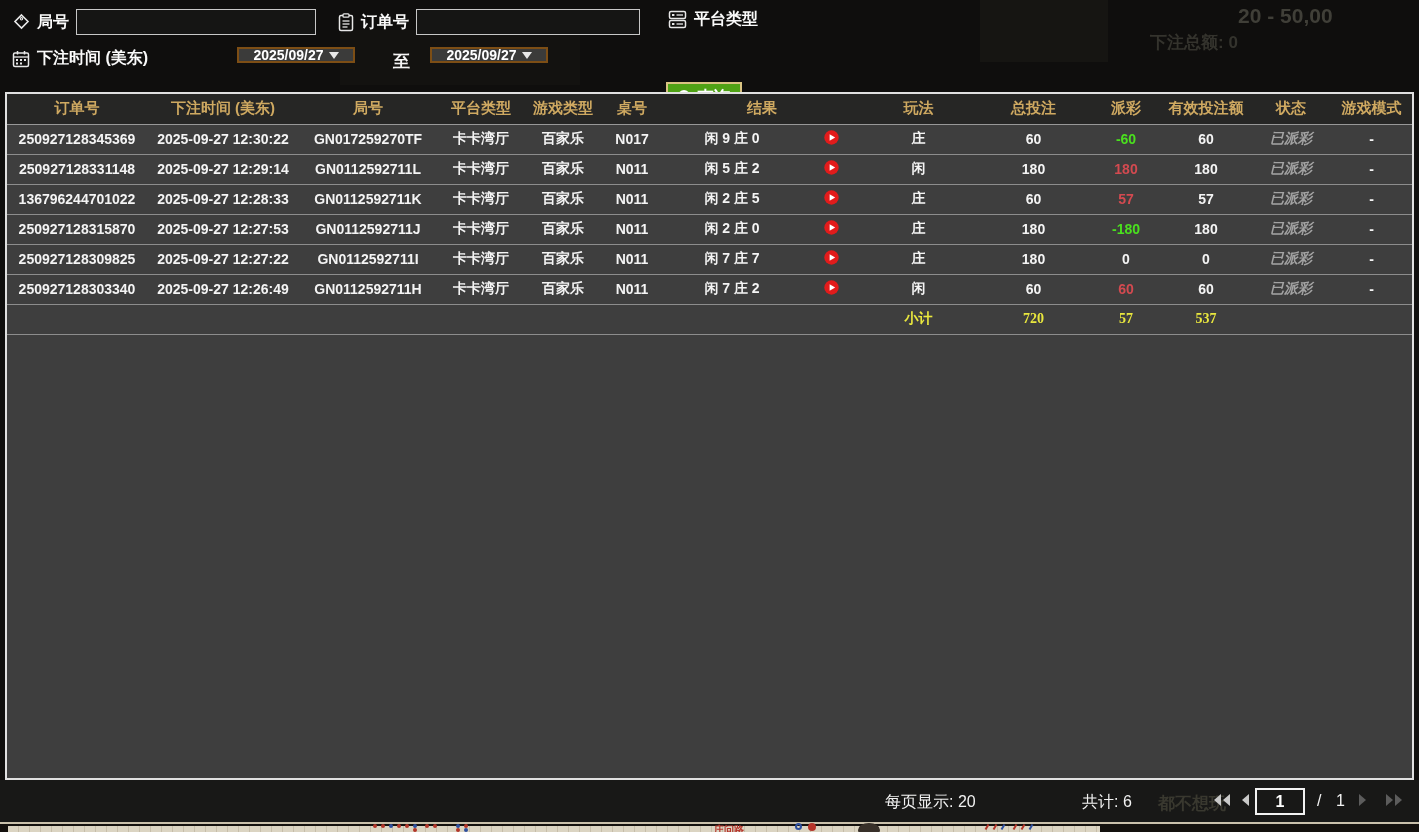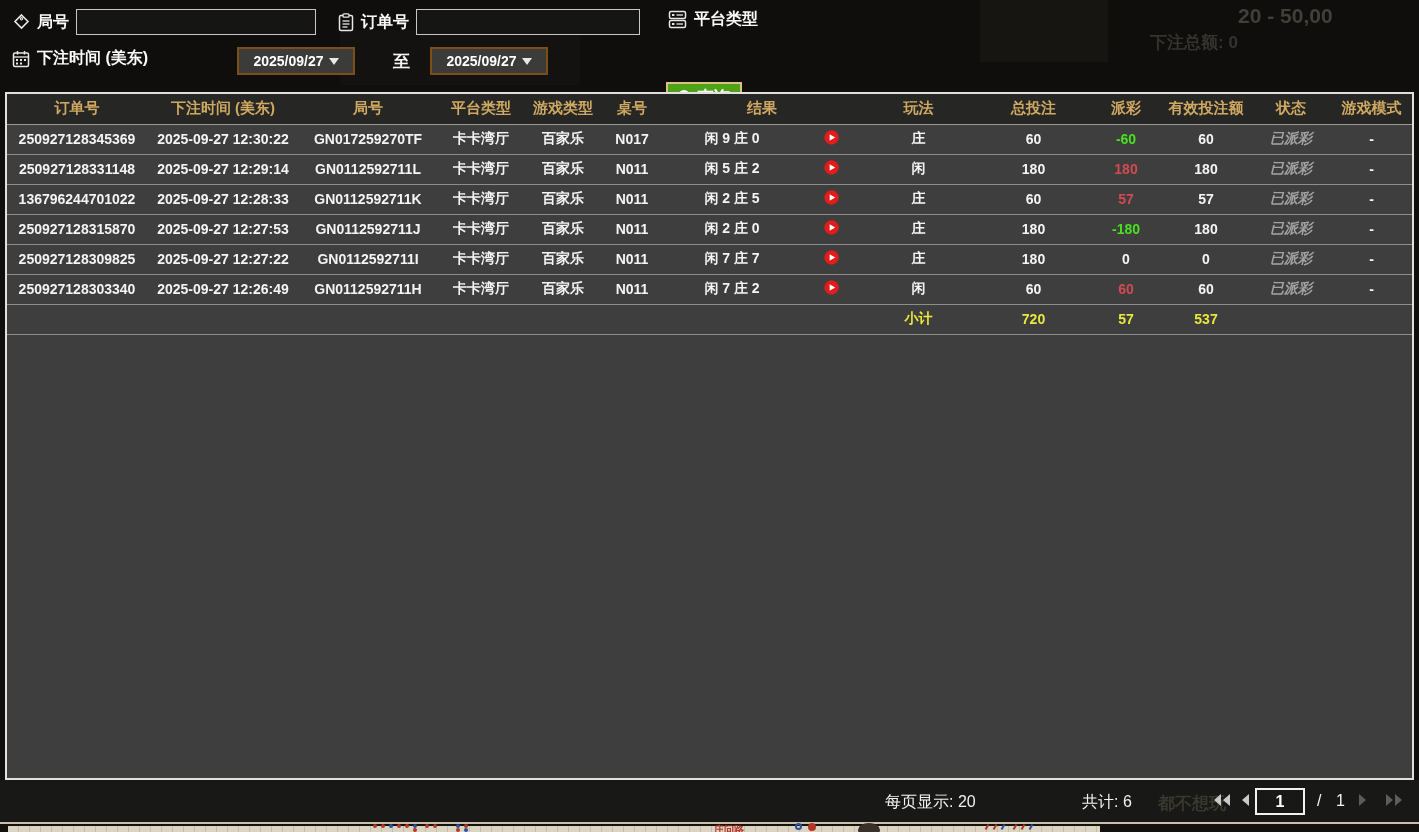--- a/index.html
+++ b/index.html
@@ -21,21 +21,21 @@
     height:26px; background:#151514; border:1px solid #c7c7c7; color:#eee;
     font-size:14px; padding:0 6px; outline:none;
   }
   .dropdown {
     width:230px; height:30px; background:#2d2d2c; border:2px solid #8a6a28;
     display:flex; align-items:center; justify-content:space-between;
     padding:0 10px; font-size:15px; color:#fff; cursor:pointer;
   }
   .caret { width:0; height:0; border-left:6px solid transparent; border-right:6px solid transparent; border-top:8px solid #e8e8e8; }
   .datebtn {
-    position:absolute; width:118px; height:28px; background:#3b3b3a; border:2px solid #7d4e15;
+    position:absolute; width:118px; height:16px; background:#3b3b3a; border:2px solid #7d4e15;
     display:flex; align-items:center; justify-content:center; gap:5px;
     color:#fff; font-weight:bold; font-size:14px; cursor:pointer;
   }
   .datebtn .caret { border-left-width:5px; border-right-width:5px; border-top-width:7px; }
   .tolabel { position:absolute; left:393px; top:50px; font-weight:bold; font-size:17px; }
   .querybtn {
     position:absolute; left:666px; top:44px; height:31px; padding:0 9px;
     background:#4fa215; border:2px solid #d9c382; color:#fff; font-weight:bold; font-size:17px;
     display:flex; align-items:center; gap:3px; cursor:pointer;margin-top:38px;
   }
@@ -49,21 +49,21 @@
     height:30px; background:#262625; color:#cfa961; font-size:15px; font-weight:bold;
     border-bottom:1px solid #989898; text-align:center; white-space:nowrap;
   }
   td {
     height:30px; text-align:center; color:#f4f4f4; font-size:14px; font-weight:600;
     border-bottom:1px solid #8d8d8d; white-space:nowrap; overflow:hidden;
   }
   .red    { color:#d34a50; }
   .green  { color:#4ae01e; }
   .status { color:#a3a3a3;font-style:italic; }
-  .yellow { color:#e9e73e; font-weight:bold; }
+  .yellow { color:#e9e73e; font-weight:bold;font-family:Liberation Serif, serif; }
   .playbtn { display:inline-flex; cursor:pointer; }
   
   .pagebar { position:absolute; left:0; top:780px; width:1419px; height:42px; background:#181817; }
   .pagebar .ptext { position:absolute; top:12px; font-size:16px; font-weight:normal; color:#f2f2f2; white-space:nowrap; }
   .pager-arrow { position:absolute; top:13px; display:inline-flex; cursor:pointer; }
   .pageinput {
     position:absolute; left:1255px; top:8px; width:50px; height:27px;
     background:transparent; border:2px solid #f2f2f2; color:#fff; font-weight:bold;
     font-size:16px; text-align:center; outline:none;
   }

